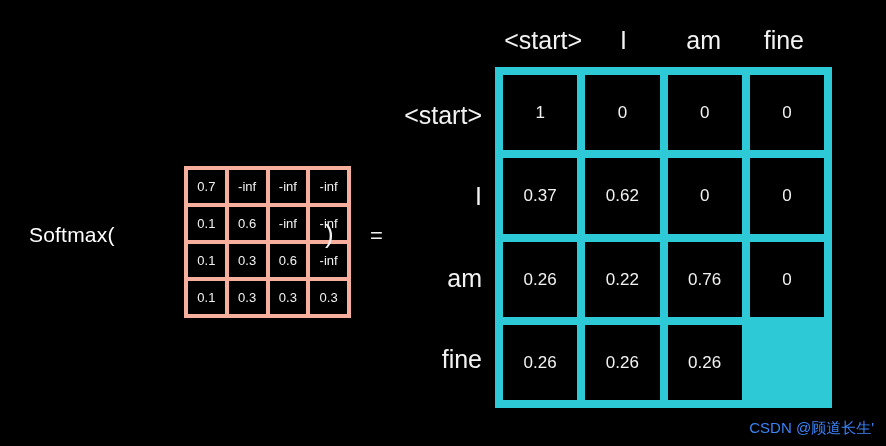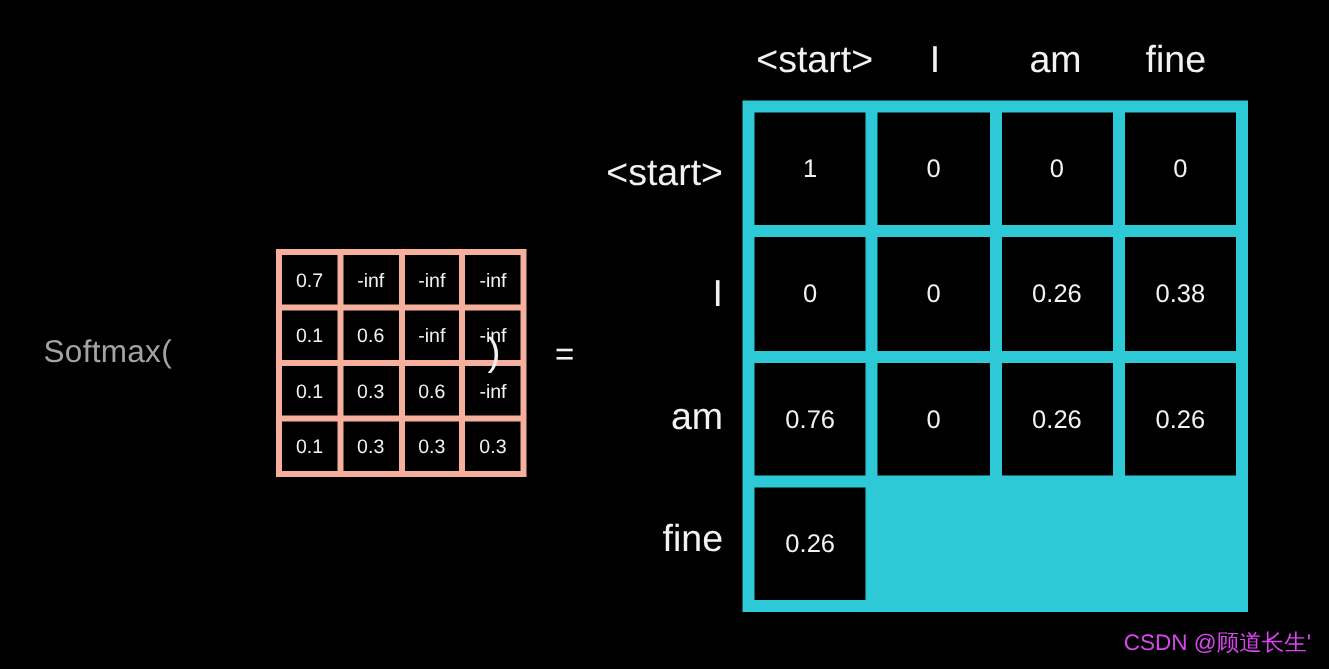--- a/index.html
+++ b/index.html
@@ -16,21 +16,21 @@
     color: #ffffff;
   }
 
   
   .softmax-label {
     position: absolute;
     left: 29px;
     top: 223px;
     font-size: 21px;
     letter-spacing: 0.2px;
-    color: #a3a3a3;
+    color: #ffffff;
     white-space: nowrap;
   }
   .paren-close {
     position: absolute;
     left: 325px;
     top: 219px;
     font-size: 26px;
     color: #f0f0f0;
   }
   .equals-sign {
@@ -134,21 +134,21 @@
     white-space: nowrap;
     padding-right: 6px;
   }
 
   
   .watermark {
     position: absolute;
     right: 12px;
     bottom: 8px;
     font-size: 15px;
-    color: #d946ef;
+    color: #3b82f6;
     white-space: nowrap;
   }
 </style>
 </head>
 <body>
 
 <div class="softmax-label">Softmax(</div>
 
 <div class="matrix-left">
   <div class="cell">0.7</div>
@@ -188,25 +188,27 @@
   <div class="hdr">am</div>
   <div class="hdr">fine</div>
 </div>
 
 <div class="matrix-right">
   <div class="cell">1</div>
   <div class="cell">0</div>
   <div class="cell">0</div>
   <div class="cell">0</div>
 
-  <div class="cell">0</div>
-  <div class="cell">0</div>
-
-  <div class="cell">0.26</div>
-  <div class="cell">0.38</div>
+  <div class="cell">0.37</div>
+  <div class="cell">0.62</div>
+  <div class="cell">0</div>
+  <div class="cell">0</div>
+
+  <div class="cell">0.26</div>
+  <div class="cell">0.22</div>
   <div class="cell">0.76</div>
   <div class="cell">0</div>
 
   <div class="cell">0.26</div>
   <div class="cell">0.26</div>
   <div class="cell">0.26</div>
 </div>
 
 <div class="watermark">CSDN @顾道长生'</div>
 

